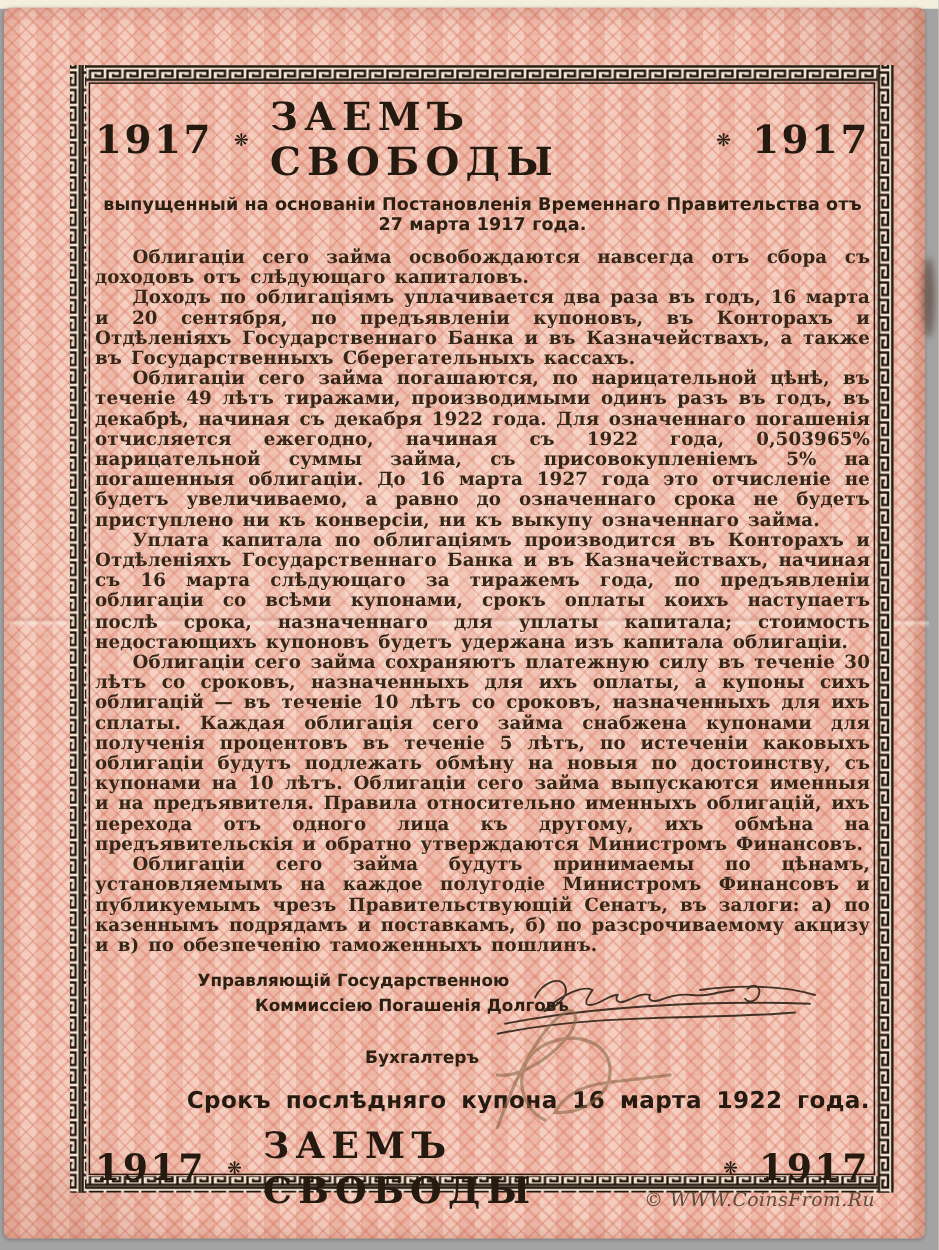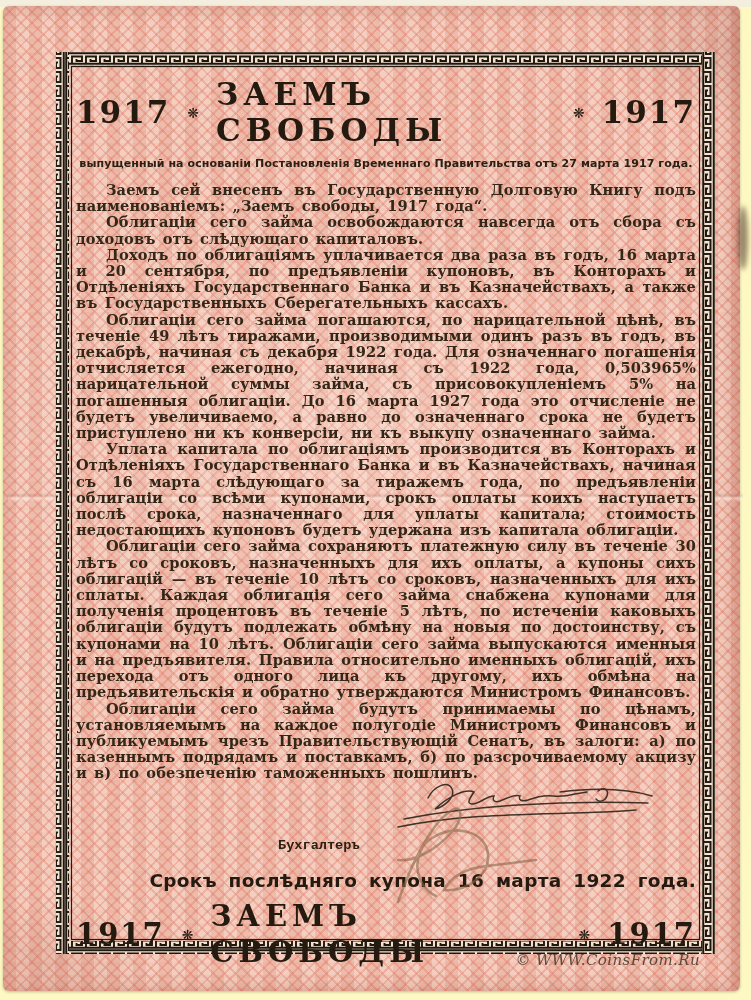--- a/index.html
+++ b/index.html
@@ -1,17 +1,17 @@
 <!DOCTYPE html>
 <html><head>
 <meta charset="utf-8">
 <style>
   html,body{margin:0;padding:0;}
   body{width:751px;height:1000px;background:#e9e7e0;font-family:"DejaVu Serif","Liberation Serif",serif;}
-  .scan{position:relative;width:751px;height:1000px;background:#fef9c3;overflow:hidden;}
+  .scan{position:relative;width:751px;height:1000px;background:#a3a3a3;overflow:hidden;}
   .scan-top-strip{position:absolute;left:0;top:0;width:751px;height:7px;background:#f3eede;}
   
   .paper{position:absolute;left:3px;top:6px;width:737px;height:985px;border-radius:6px;
     background-color:#f1c6b6;
     background-image:
       repeating-linear-gradient(45deg, rgba(219,110,90,.30) 0 2px, rgba(0,0,0,0) 2px 8px),
       repeating-linear-gradient(-45deg, rgba(219,110,90,.30) 0 2px, rgba(0,0,0,0) 2px 8px),
       repeating-linear-gradient(90deg, rgba(214,96,78,.10) 0 13px, rgba(255,238,228,.22) 13px 26px),
       repeating-linear-gradient(0deg, rgba(214,96,78,.08) 0 3px, rgba(0,0,0,0) 3px 13px);
     box-shadow: inset -9px 0 16px rgba(150,70,50,.22), inset 0 0 22px rgba(170,85,60,.18), 0 1px 3px rgba(0,0,0,.25);}
@@ -25,31 +25,31 @@
   .edge-smudge{position:absolute;right:3px;top:206px;width:10px;height:64px;border-radius:50%;
     background:rgba(73,45,33,.55);filter:blur(2.5px);}
   
   svg.frame{position:absolute;left:0;top:0;pointer-events:none;}
   
   .content{position:absolute;left:76px;top:68px;width:620px;color:#31251a;}
   .doc-title{display:flex;justify-content:center;align-items:center;gap:17px;
     font-weight:700;font-size:31px;line-height:36px;color:#241a10;margin-top:8px;letter-spacing:2px;}
   .doc-title .word{letter-spacing:5px;}
   .rosette{font-family:"DejaVu Sans","Liberation Sans",sans-serif;font-size:14px;letter-spacing:0;margin-top:2px;}
-  .subtitle{font-family:"DejaVu Sans","Liberation Sans",sans-serif;font-weight:700;font-size:11px;
+  .subtitle{font-family:"DejaVu Sans","Liberation Sans",sans-serif;font-weight:700;font-size:14px;
     line-height:16px;text-align:center;margin-top:8px;color:#2b2012;letter-spacing:.1px;}
   .bodytext{margin-top:10px;font-weight:700;font-size:14.6px;line-height:16.2px;
     text-align:justify;color:#342718;word-spacing:2px;letter-spacing:.1px;}
   .bodytext p{margin:0;text-indent:30px;}
   
   .sans{font-family:"DejaVu Sans","Liberation Sans",sans-serif;font-weight:700;color:#2b2012;}
   .signatory{position:absolute;left:76px;top:776px;width:620px;font-size:13.4px;line-height:20px;}
   .sig-l1{margin-left:82px;}
   .sig-l2{margin-left:128px;}
-  .accountant{position:absolute;left:278px;top:838px;font-size:13.6px;font-family:Liberation Mono, monospace;}
+  .accountant{position:absolute;left:292px;top:838px;font-size:13.6px;}
   .coupon{position:absolute;left:76px;top:870px;width:620px;text-align:right;
     font-size:18.5px;word-spacing:5px;letter-spacing:.3px;color:#241a10;}
   .footer-title{position:absolute;left:76px;top:898px;width:620px;}
   .footer-title .doc-title{font-size:29px;margin-top:0;}
   
   .watermark{position:absolute;right:9px;top:952px;text-align:right;
     font-size:15px;line-height:17px;color:rgba(72,59,45,.88);letter-spacing:.4px;font-style:italic;}
   .watermark .wm1{display:block;padding-right:42px;}
   .watermark .wm2{display:block;}
   svg.signatures{position:absolute;left:0;top:0;pointer-events:none;}
@@ -85,30 +85,33 @@
   <div class="content">
     <div class="doc-title">
       <span>1917</span>
       <span class="rosette">❋</span>
       <span class="word">ЗАЕМЪ СВОБОДЫ</span>
       <span class="rosette">❋</span>
       <span>1917</span>
     </div>
     <div class="subtitle">выпущенный на основаніи Постановленія Временнаго Правительства отъ 27 марта 1917 года.</div>
     <div class="bodytext">
-      <p>Заемъ сей внесенъ въ Государственную Долговую Книгу подъ наименованіемъ: „Заемъ свободы, 1917 года“.</p>
       <p>Облигаціи сего займа освобождаются навсегда отъ сбора съ доходовъ отъ слѣдующаго капиталовъ.</p>
       <p>Доходъ по облигаціямъ уплачивается два раза въ годъ, 16 марта и 20 сентября, по предъявленіи купоновъ, въ Конторахъ и Отдѣленіяхъ Государственнаго Банка и въ Казначействахъ, а также въ Государственныхъ Сберегательныхъ кассахъ.</p>
       <p>Облигаціи сего займа погашаются, по нарицательной цѣнѣ, въ теченіе 49 лѣтъ тиражами, производимыми одинъ разъ въ годъ, въ декабрѣ, начиная съ декабря 1922 года. Для означеннаго погашенія отчисляется ежегодно, начиная съ 1922 года, 0,503965% нарицательной суммы займа, съ присовокупленіемъ 5% на погашенныя облигаціи. До 16 марта 1927 года это отчисленіе не будетъ увеличиваемо, а равно до означеннаго срока не будетъ приступлено ни къ конверсіи, ни къ выкупу означеннаго займа.</p>
       <p>Уплата капитала по облигаціямъ производится въ Конторахъ и Отдѣленіяхъ Государственнаго Банка и въ Казначействахъ, начиная съ 16 марта слѣдующаго за тиражемъ года, по предъявленіи облигаціи со всѣми купонами, срокъ оплаты коихъ наступаетъ послѣ срока, назначеннаго для уплаты капитала; стоимость недостающихъ купоновъ будетъ удержана изъ капитала облигаціи.</p>
       <p>Облигаціи сего займа сохраняютъ платежную силу въ теченіе 30 лѣтъ со сроковъ, назначенныхъ для ихъ оплаты, а купоны сихъ облигацій — въ теченіе 10 лѣтъ со сроковъ, назначенныхъ для ихъ сплаты. Каждая облигація сего займа снабжена купонами для полученія процентовъ въ теченіе 5 лѣтъ, по истеченіи каковыхъ облигаціи будутъ подлежать обмѣну на новыя по достоинству, съ купонами на 10 лѣтъ. Облигаціи сего займа выпускаются именныя и на предъявителя. Правила относительно именныхъ облигацій, ихъ перехода отъ одного лица къ другому, ихъ обмѣна на предъявительскія и обратно утверждаются Министромъ Финансовъ.</p>
       <p>Облигаціи сего займа будутъ принимаемы по цѣнамъ, установляемымъ на каждое полугодіе Министромъ Финансовъ и публикуемымъ чрезъ Правительствующій Сенатъ, въ залоги: а) по казеннымъ подрядамъ и поставкамъ, б) по разсрочиваемому акцизу и в) по обезпеченію таможенныхъ пошлинъ.</p>
     </div>
   </div>
 
+  <div class="signatory sans">
+    <div class="sig-l1">Управляющій Государственною</div>
+    <div class="sig-l2">Коммиссіею Погашенія Долговъ</div>
+  </div>
   <div class="accountant sans">Бухгалтеръ</div>
   <div class="coupon sans">Срокъ послѣдняго купона 16 марта 1922 года.</div>
 
   <div class="footer-title">
     <div class="doc-title">
       <span>1917</span>
       <span class="rosette">❋</span>
       <span class="word">ЗАЕМЪ СВОБОДЫ</span>
       <span class="rosette">❋</span>
       <span>1917</span>

